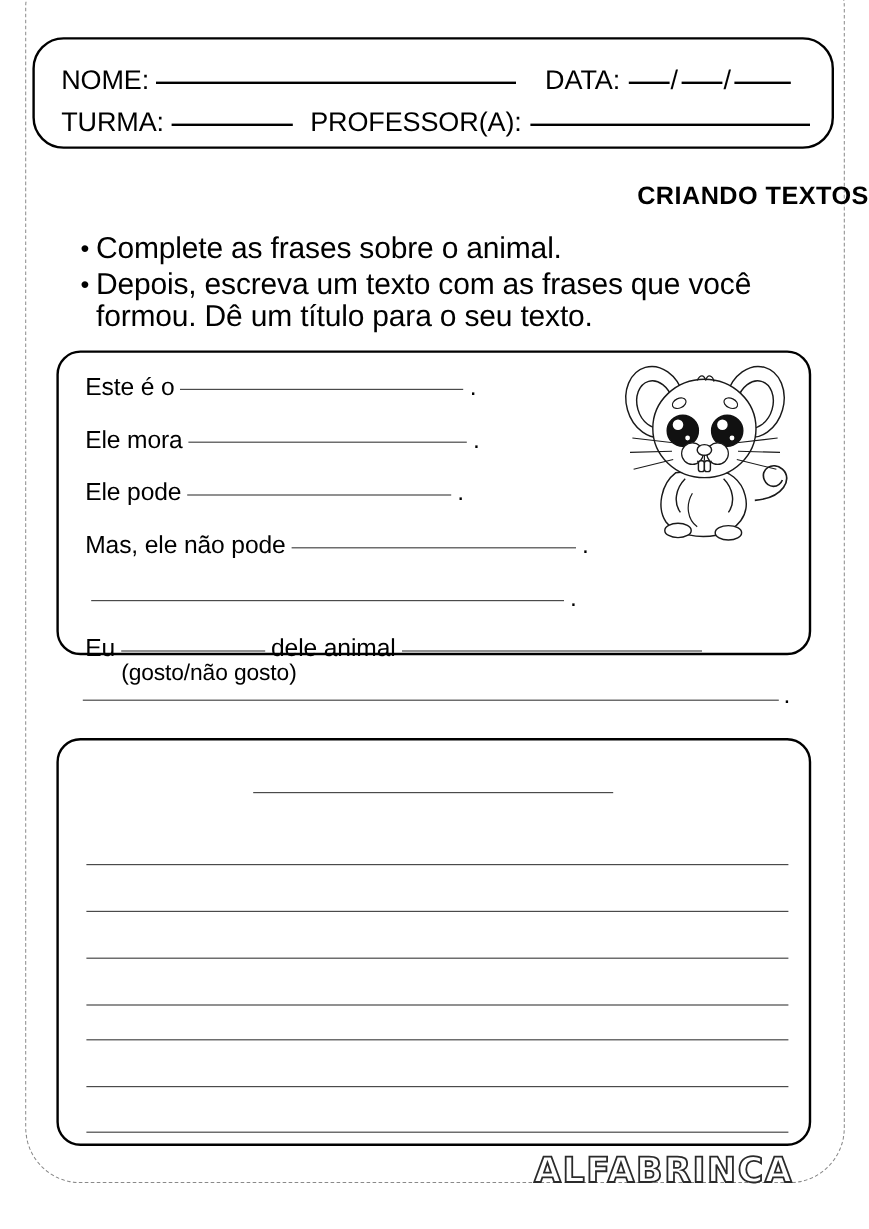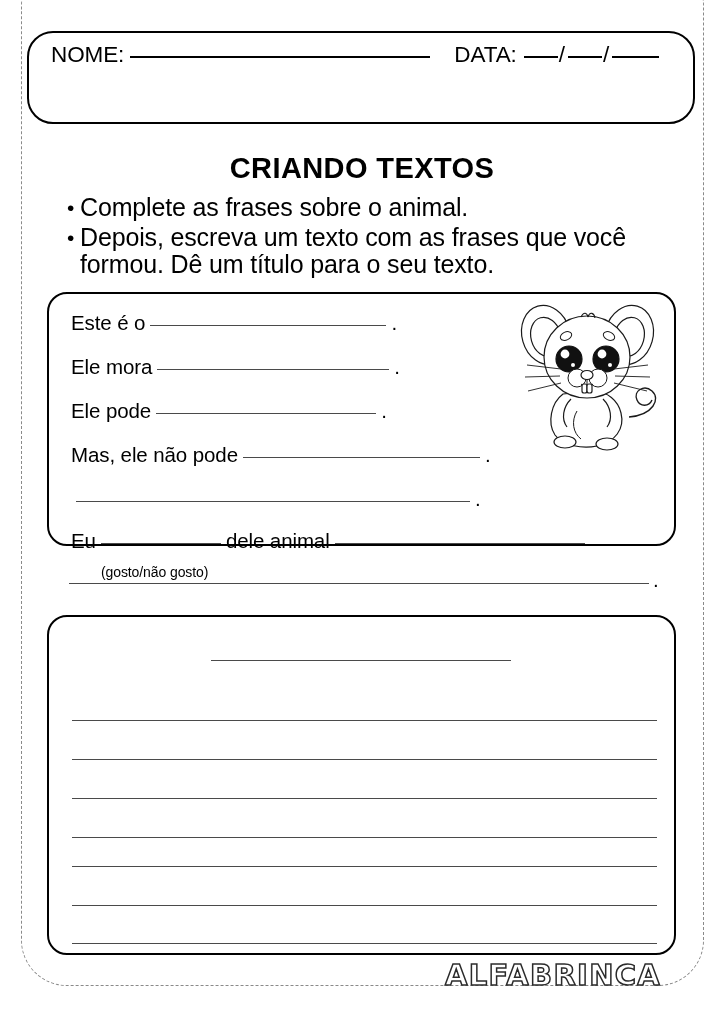--- a/index.html
+++ b/index.html
@@ -46,20 +46,21 @@
   .field-row {
     display: flex;
     align-items: baseline;
     height: 35px;
     white-space: nowrap;
   }
 
   .field-label {
     font-size: 22.5px;
     letter-spacing: -0.1px;
+    margin-top: 12px;
   }
 
   .rule {
     border-bottom: 2.1px solid #000;
     height: 0;
     position: relative;
     top: -4px;
   }
 
   .rule-nome   { width: 300px; margin-left: 6px; }
@@ -72,22 +73,22 @@
   .slash { font-size: 22.5px; padding: 0 1px; }
   .gap-data { width: 24px; }
   .gap-prof { width: 18px; }
 
   
   .title {
     position: absolute;
     top: 152px;
     left: 0;
     width: 724px;
-    text-align: center;
-    font-size: 29px;
+    text-align: right;
+    font-size: 21px;
     font-weight: bold;
     letter-spacing: 0.4px;
     z-index: 3;
   }
 
   
   .instructions {
     position: absolute;
     top: 194px;
     left: 63px;
@@ -160,22 +161,22 @@
   .b2 { width: 232px; }
   .b3 { width: 220px; }
   .b4 { width: 237px; }
   .b5 { width: 394px; }
   .b6a { width: 120px; }
   .b6b { width: 250px; }
 
   .hint {
     position: absolute;
     left: 52px;
-    top: 270px;
-    font-size: 14px;
+    top: 257px;
+    font-size: 19px;
     letter-spacing: -0.1px;
   }
 
   .tail-line {
     position: absolute;
     left: 20px;
     top: 289px;
     width: 580px;
     border-bottom: 1.7px solid #4a4a4a;
   }
@@ -251,20 +252,27 @@
     <span class="rule rule-nome"></span>
     <span class="gap-data"></span>
     <span class="field-label">DATA:</span>
     <span class="rule rule-data1"></span>
     <span class="slash">/</span>
     <span class="rule rule-data2"></span>
     <span class="slash">/</span>
     <span class="rule rule-data3"></span>
   </div>
 
+  <div class="field-row">
+    <span class="field-label">TURMA:</span>
+    <span class="rule rule-turma"></span>
+    <span class="gap-prof"></span>
+    <span class="field-label">PROFESSOR(A):</span>
+    <span class="rule rule-prof"></span>
+  </div>
 
 </div>
 
 <div class="title">CRIANDO TEXTOS</div>
 
 <div class="instructions">
   <div class="instr-item">
     <span class="bullet">•</span>
     <span class="instr-text">Complete as frases sobre o animal.</span>
   </div>

